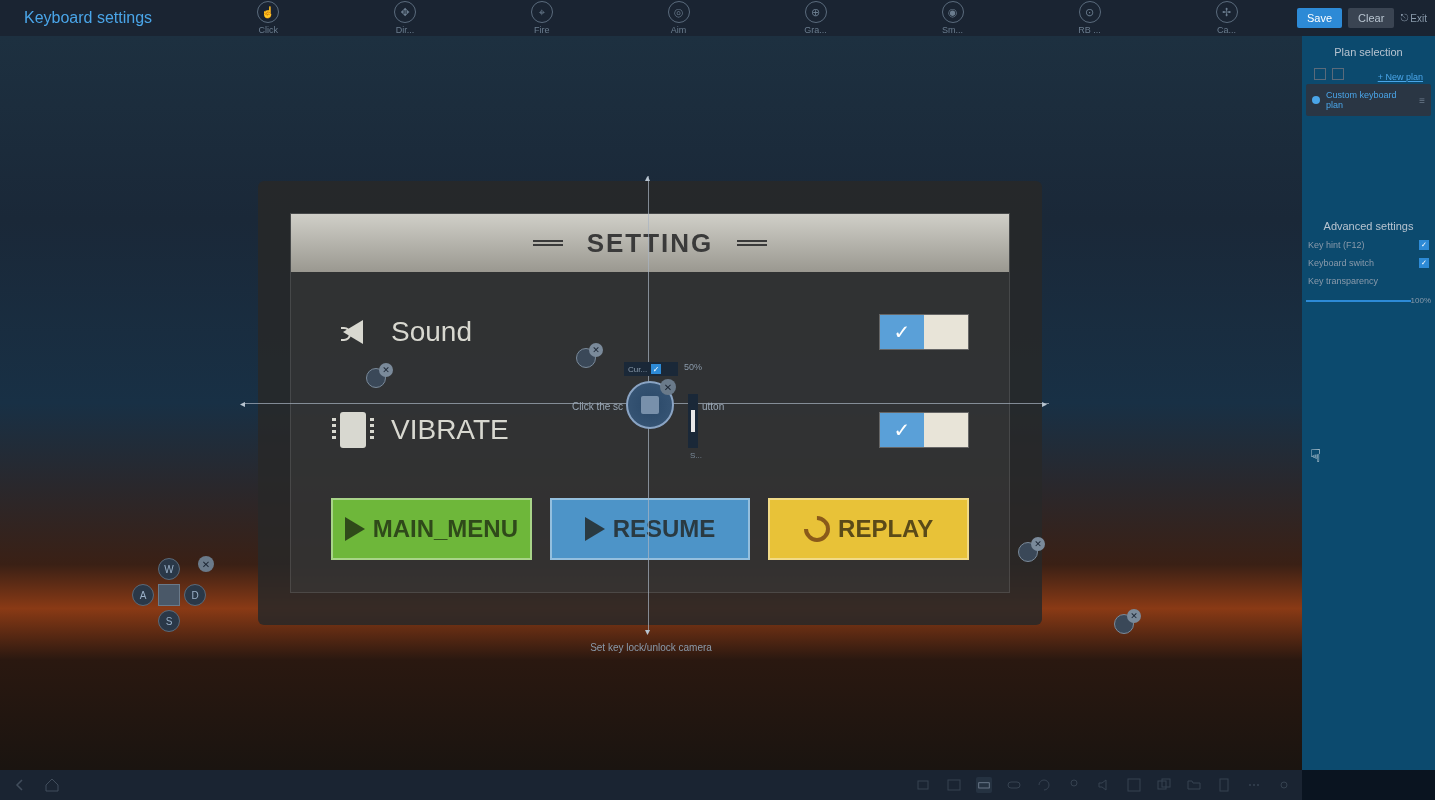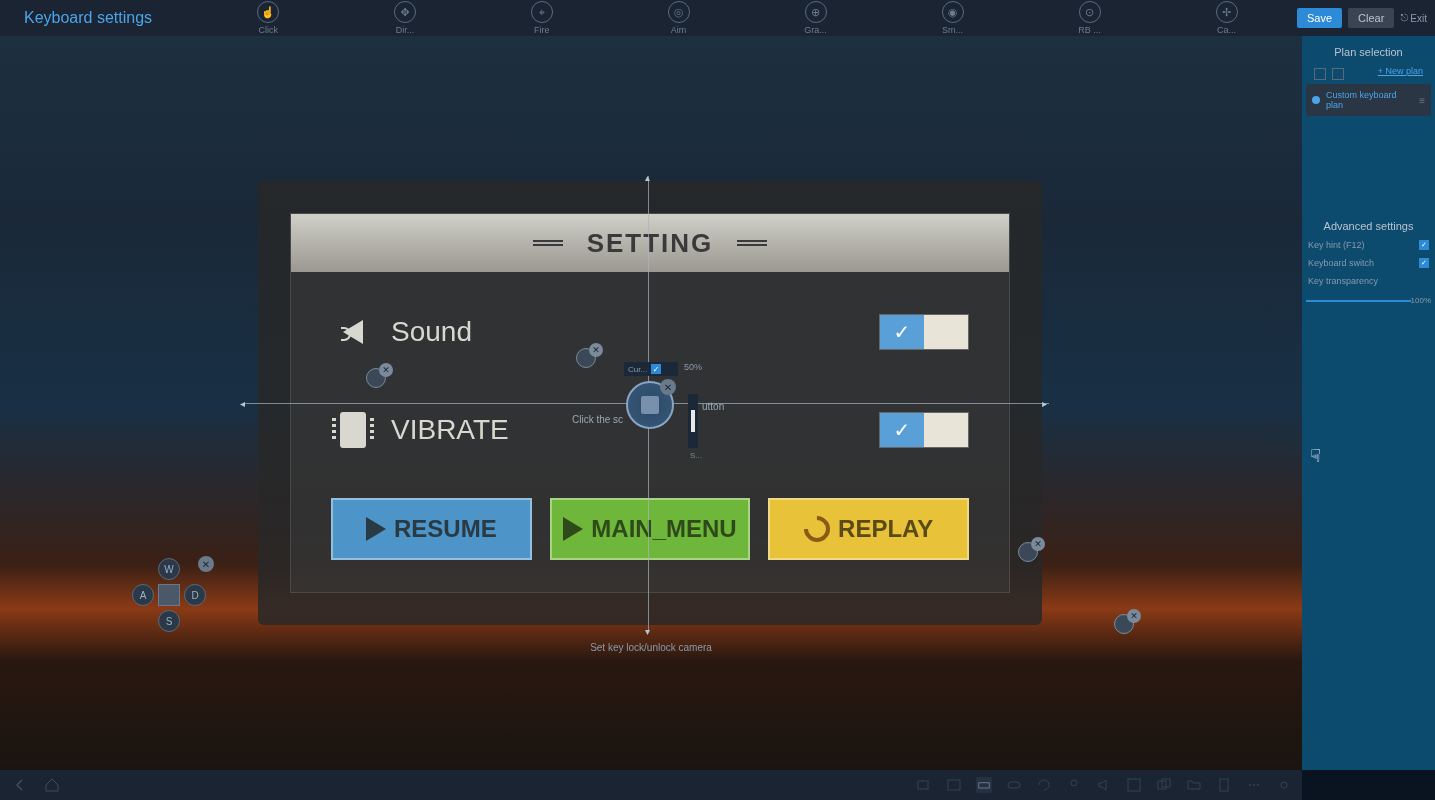--- a/index.html
+++ b/index.html
@@ -59,21 +59,21 @@
 
 .aim-center { position: absolute; top: 345px; left: 626px; width: 48px; height: 48px; border-radius: 50%; background: radial-gradient(circle, #2a4868, #3a5878); border: 2px solid #8aa4c4; z-index: 12; display: flex; align-items: center; justify-content: center; }
 .aim-inner { width: 18px; height: 18px; background: #7890ab; border-radius: 2px; }
 .aim-close { position: absolute; top: -4px; right: -4px; width: 16px; height: 16px; background: #6a7a8a; border-radius: 50%; color: #1a2432; font-size: 10px; display: flex; align-items: center; justify-content: center; cursor: pointer; }
 .aim-mini { position: absolute; top: 326px; left: 624px; width: 54px; height: 14px; background: #1a2838; z-index: 13; display: flex; align-items: center; font-size: 8px; color: #8a9aab; padding: 0 4px; gap: 4px; }
 .mini-check { width: 10px; height: 10px; background: #2d8ad6; color: #fff; font-size: 8px; display: flex; align-items: center; justify-content: center; }
 .pct-label { position: absolute; top: 326px; left: 684px; font-size: 9px; color: #8a9aab; z-index: 13; }
 .aim-slider { position: absolute; top: 358px; left: 688px; width: 10px; height: 54px; background: #1a2838; z-index: 12; }
 .slider-handle { position: absolute; top: 16px; left: 3px; width: 4px; height: 22px; background: #e8e8e8; }
 .slider-s { position: absolute; bottom: -12px; left: 2px; color: #7a8a9a; font-size: 8px; }
-.hint-txt { position: absolute; top: 365px; left: 572px; color: #9aa8b6; font-size: 10px; z-index: 11; margin-top: 13px; }
+.hint-txt { position: absolute; top: 365px; left: 572px; color: #9aa8b6; font-size: 10px; z-index: 11; }
 .hint-txt2 { position: absolute; top: 365px; left: 702px; color: #9aa8b6; font-size: 10px; z-index: 11; }
 
 
 .cam-hint { position: absolute; top: 606px; left: 0; width: 100%; text-align: center; color: #8a9aab; font-size: 10px; z-index: 10; }
 
 
 .dpad { position: absolute; top: 520px; left: 130px; width: 78px; height: 78px; z-index: 15; }
 .dpad-center { position: absolute; top: 28px; left: 28px; width: 22px; height: 22px; background: #4a5868; border: 1px solid #6a7a8a; }
 .dpad-key { position: absolute; width: 22px; height: 22px; border: 1px solid #5a6a7a; border-radius: 50%; background: #2a3848; color: #9ab0c8; font-size: 10px; display: flex; align-items: center; justify-content: center; }
 .dk-w { top: 2px; left: 28px; }
@@ -183,27 +183,27 @@
         <div class="setting-row">
           <div class="setting-icon">
               <div class="vibrate-icon"></div>
             </div>
           <div class="setting-label">VIBRATE</div>
           <div class="toggle">
               <div class="toggle-on">✓</div>
             </div>
         </div>
         <div class="button-row">
+          <div class="game-btn btn-mainmenu">
+              <div class="play-tri"></div>
+              <span>MAIN_MENU</span>
+            </div>
           <div class="game-btn btn-resume">
               <div class="play-tri"></div>
               <span>RESUME</span>
-            </div>
-          <div class="game-btn btn-mainmenu">
-              <div class="play-tri"></div>
-              <span>MAIN_MENU</span>
             </div>
           <div class="game-btn btn-replay">
               <div class="replay-ico"></div>
               <span>REPLAY</span>
             </div>
         </div>
       </div>
     </div>
   </div>
 
@@ -251,21 +251,21 @@
       <div class="key-close">✕</div>
     </div>
   <div class="key-node" style="top:578px; left:1114px;">
       <div class="key-close">✕</div>
     </div>
 
 </div>
 
 <div class="right-panel">
   <div class="panel-head">Plan selection</div>
-  <div style="display:flex; justify-content:space-between; align-items:flex-start; padding:0 4px;">
+  <div style="display:flex; justify-content:space-between; align-items:flex-end; padding:0 4px;">
     <div class="panel-icons">
       <div class="mini-icon"></div>
       <div class="mini-icon"></div>
     </div>
     <div class="new-plan">+ New plan</div>
   </div>
   <div class="plan-item">
     <div class="plan-dot"></div>
     <div class="plan-label">Custom keyboard plan</div>
     <div class="plan-menu">≡</div>

